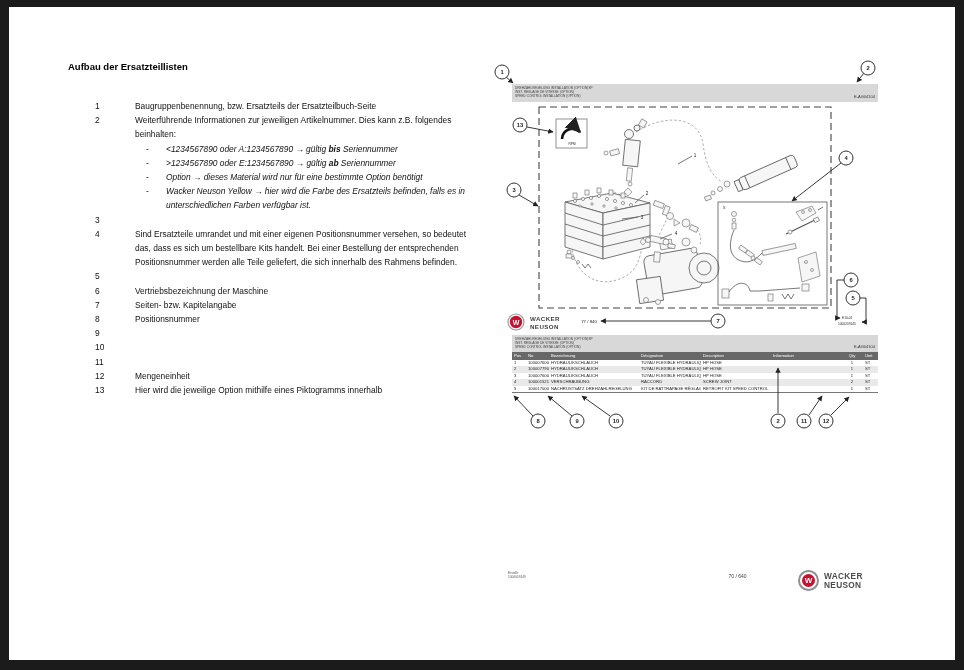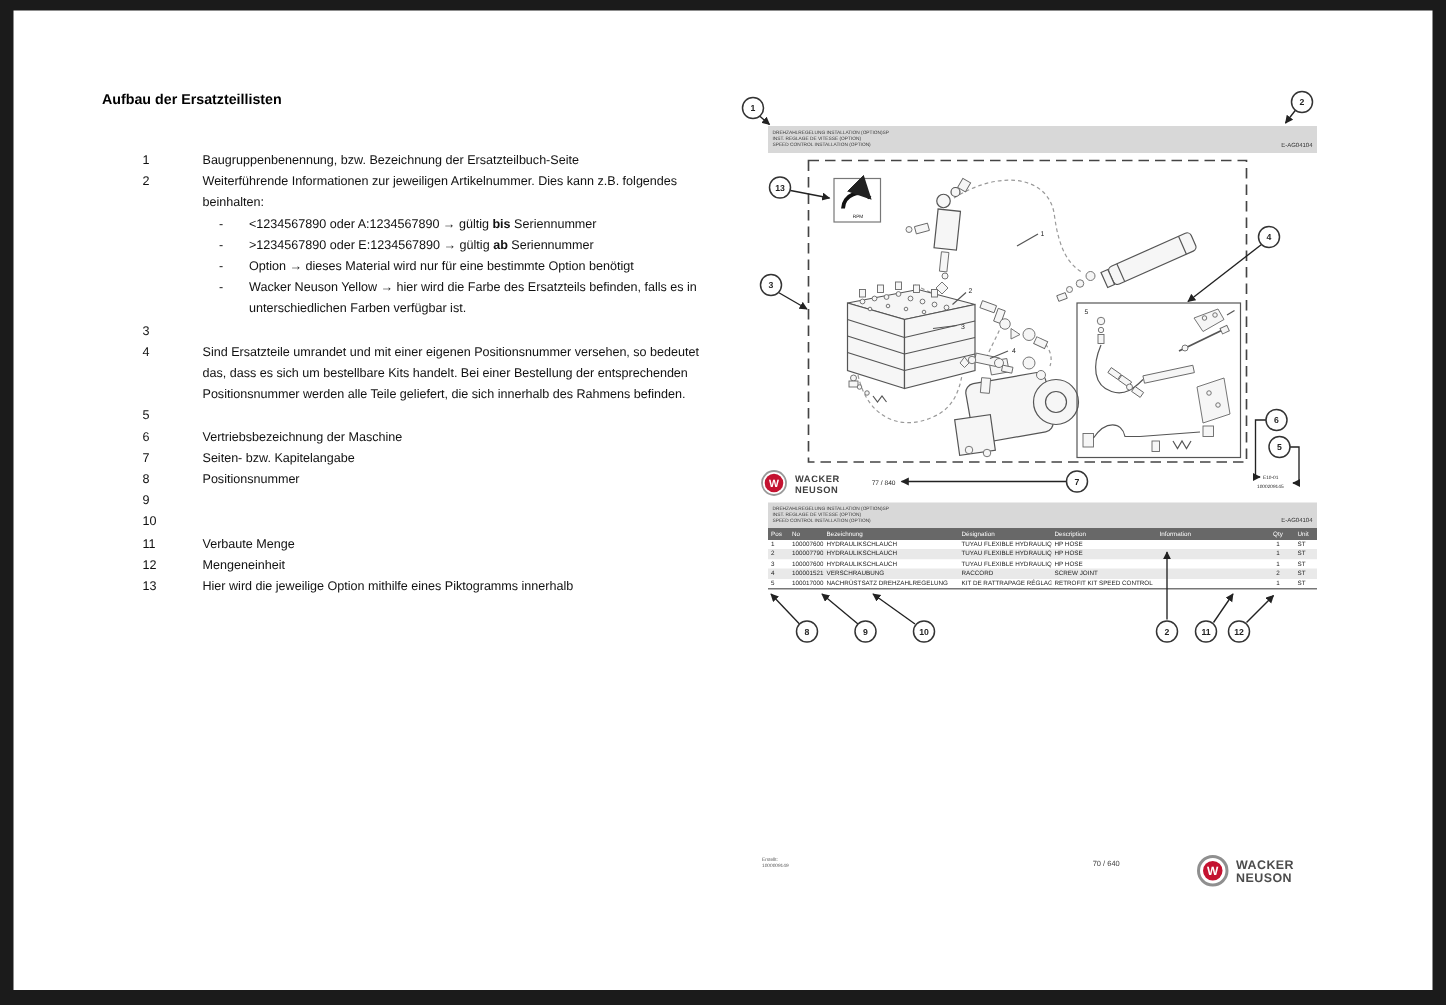--- a/index.html
+++ b/index.html
@@ -8,21 +8,21 @@
        font-family:"Liberation Sans",sans-serif;}
   .abs{position:absolute;}
   .page{left:9px;top:7px;width:946px;height:653px;background:#fff;}
   .title{left:68px;top:61px;font-size:9.5px;font-weight:bold;color:#000;}
   .ilist{left:95px;top:99px;width:380px;font-size:8.4px;line-height:14.2px;color:#111;}
   .item-row{display:flex;}
   .item-num{width:40px;flex:0 0 40px;}
   .item-text{width:338px;}
   .sub-row{display:flex;padding-left:11px;}
   .dash{width:20px;flex:0 0 20px;}
-  .sub-text{flex:1;}
+  .sub-text{flex:1;font-style:italic;}
   .b{font-weight:bold;}
   .u{text-decoration:underline;}
   .band{background:var(--bar-gray);}
   .band .bl{position:absolute;left:3px;top:2px;font-size:3.2px;line-height:4.1px;color:#3d3d3d;}
   .band .bc{position:absolute;right:3px;bottom:3px;font-size:4px;color:#333;}
   .tgrid{display:grid;grid-template-columns:14px 23px 90px 62px 70px 70px 22px 15px;font-size:4.2px;}
   .thead{background:var(--thead-gray);color:#fff;height:8px;line-height:8px;}
   .trow{height:6.4px;line-height:6.4px;background:#fff;color:#222;}
   .trow.alt{background:#e9e9e9;}
   .tcell{padding-left:2px;overflow:hidden;white-space:nowrap;}
@@ -52,21 +52,21 @@
 <body>
 
 <div class="abs page"></div>
 
 <div class="abs title">Aufbau der Ersatzteillisten</div>
 
 <div class="abs ilist">
     <div class="item-row">
       <div class="item-num">1</div>
       <div class="item-text">
-        <div><span>Baugruppenbenennung, bzw. Bezeichnung der Ersatzteilbuch-Seite</span></div>
+        <div><span>Baugruppenbenennung, bzw. Ersatzteils der Ersatzteilbuch-Seite</span></div>
       </div>
     </div>
     <div class="item-row">
       <div class="item-num">2</div>
       <div class="item-text">
         <div><span>Weiterführende Informationen zur jeweiligen Artikelnummer. Dies kann z.B. folgendes beinhalten:</span></div>
         <div class="sub-row">
           <span class="dash">-</span>
           <span class="sub-text"><span>&lt;1234567890 oder A:1234567890 → gültig </span><span class="b">bis</span><span> Seriennummer</span></span>
         </div>
@@ -115,23 +115,20 @@
       </div>
     </div>
     <div class="item-row">
       <div class="item-num">9</div>
     </div>
     <div class="item-row">
       <div class="item-num">10</div>
     </div>
     <div class="item-row">
       <div class="item-num">11</div>
-      <div class="item-text">
-        <div><span>Verbaute Menge</span></div>
-      </div>
     </div>
     <div class="item-row">
       <div class="item-num">12</div>
       <div class="item-text">
         <div><span>Mengeneinheit</span></div>
       </div>
     </div>
     <div class="item-row">
       <div class="item-num">13</div>
       <div class="item-text">

